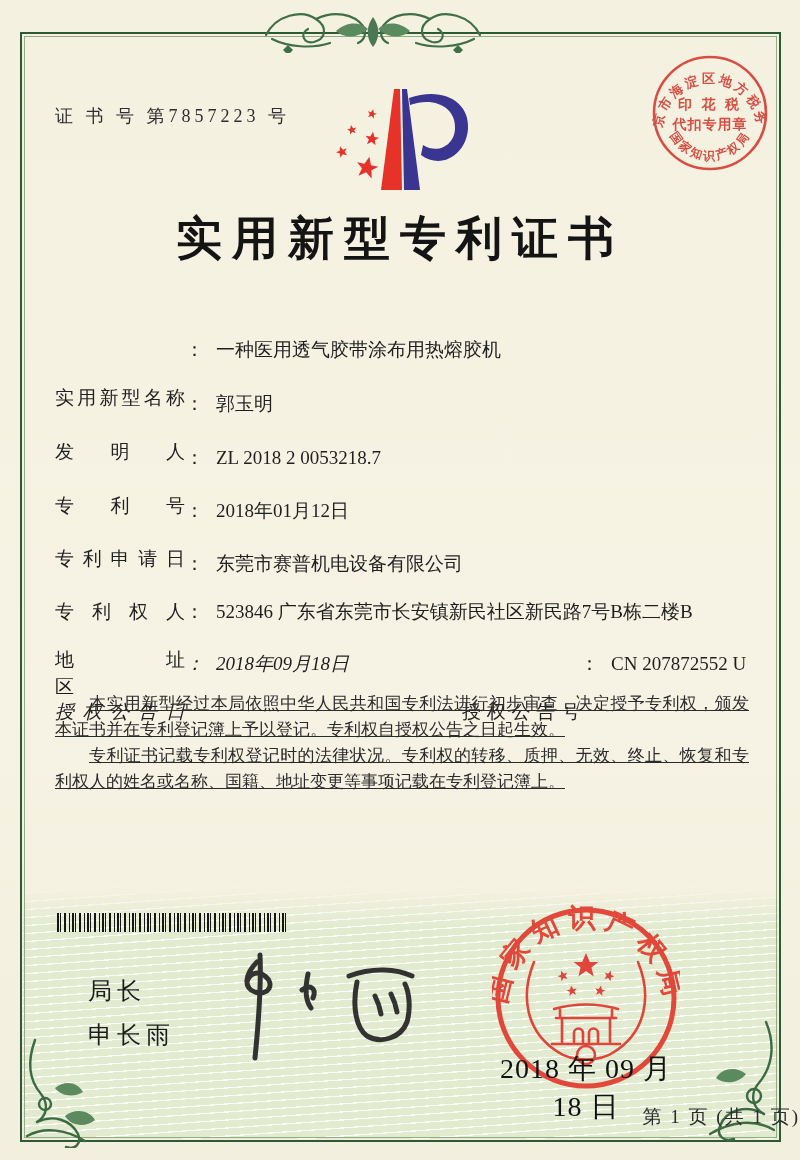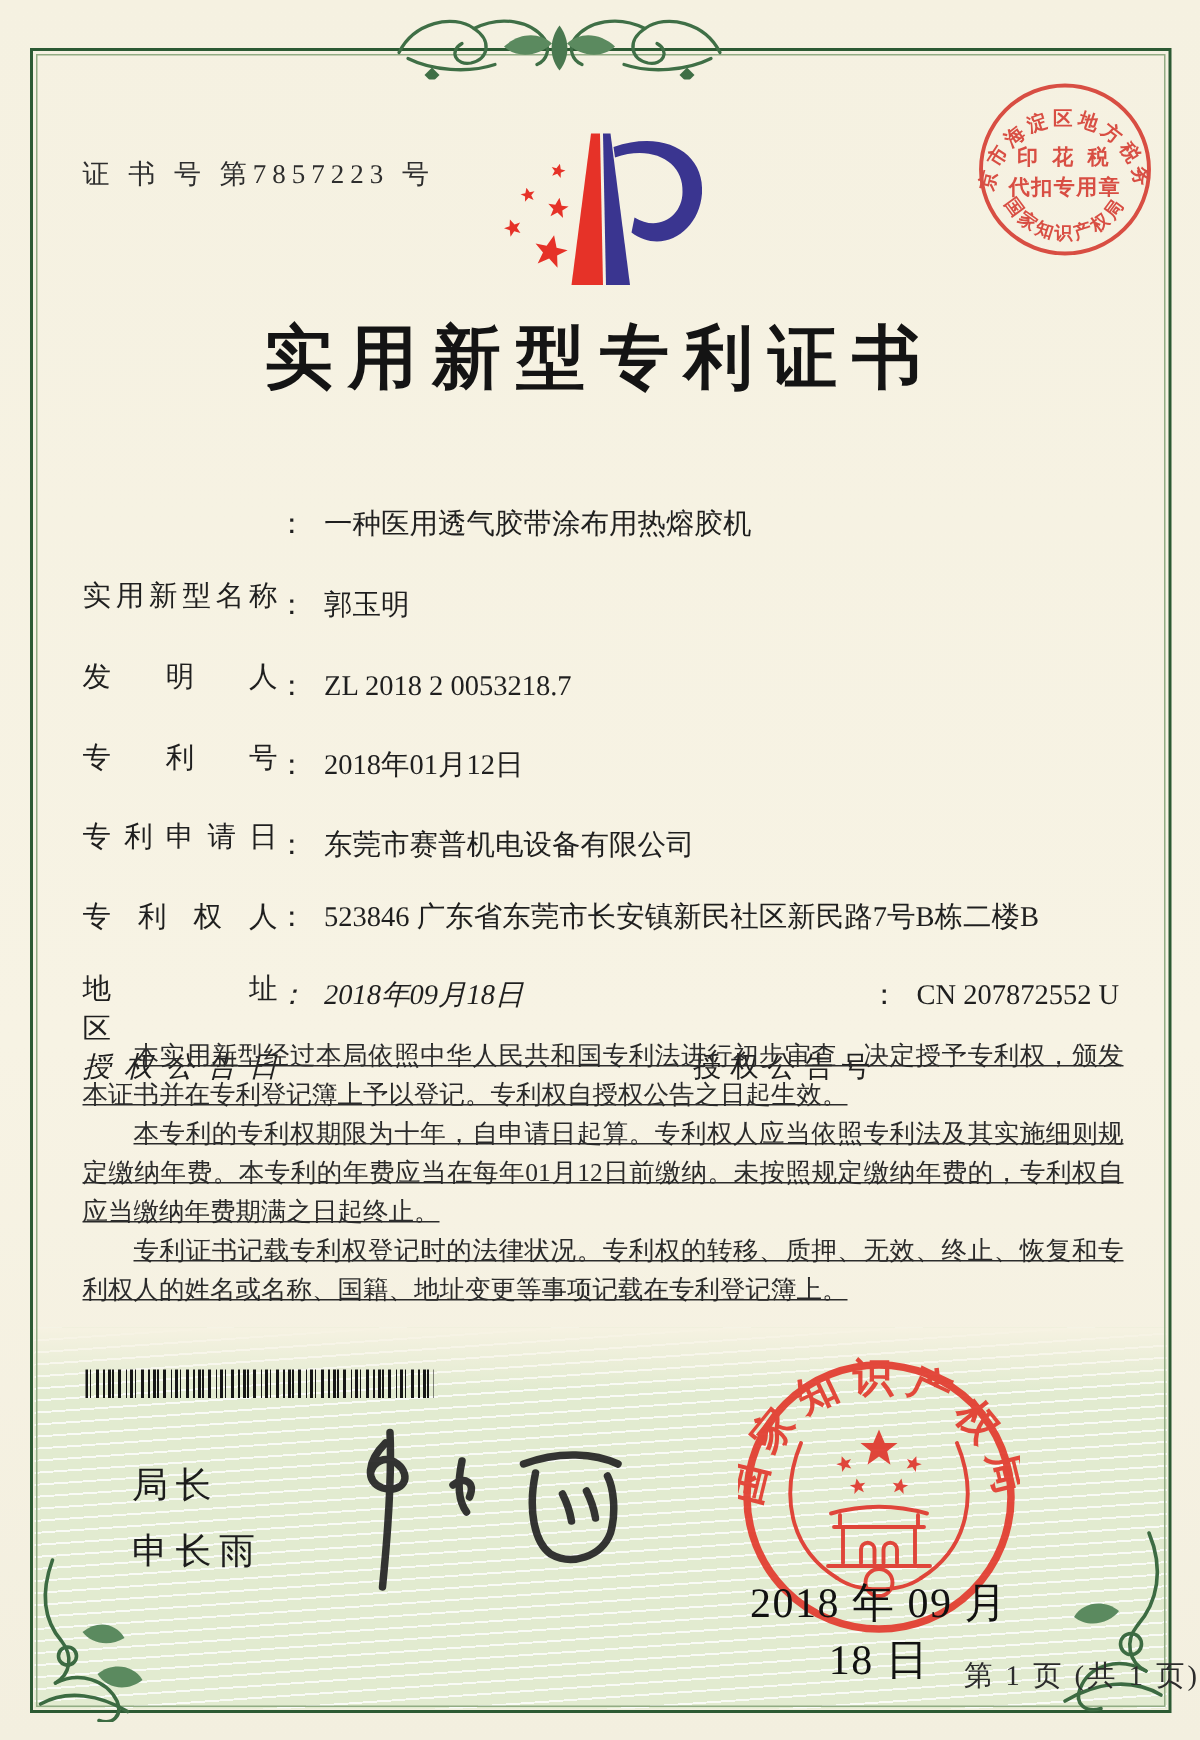--- a/index.html
+++ b/index.html
@@ -168,21 +168,20 @@
         <span class="flabel">授权公告日</span><span class="colon">：</span><span class="fvalue">2018年09月18日</span>
       </span>
       <span class="rightcol">
         <span class="flabel">授权公告号</span><span class="colon">：</span><span class="fvalue">CN 207872552 U</span>
       </span>
     </div>
   </div>
 
   <div class="paras">
     <p>本实用新型经过本局依照中华人民共和国专利法进行初步审查，决定授予专利权，颁发本证书并在专利登记簿上予以登记。专利权自授权公告之日起生效。</p>
-    <p>本专利的专利权期限为十年，自申请日起算。专利权人应当依照专利法及其实施细则规定缴纳年费。本专利的年费应当在每年01月12日前缴纳。未按照规定缴纳年费的，专利权自应当缴纳年费期满之日起终止。</p>
     <p>专利证书记载专利权登记时的法律状况。专利权的转移、质押、无效、终止、恢复和专利权人的姓名或名称、国籍、地址变更等事项记载在专利登记簿上。</p>
   </div>
 
   <div class="barcode"></div>
 
   <div class="president">
     <div>局长</div>
     <div>申长雨</div>
   </div>
 

